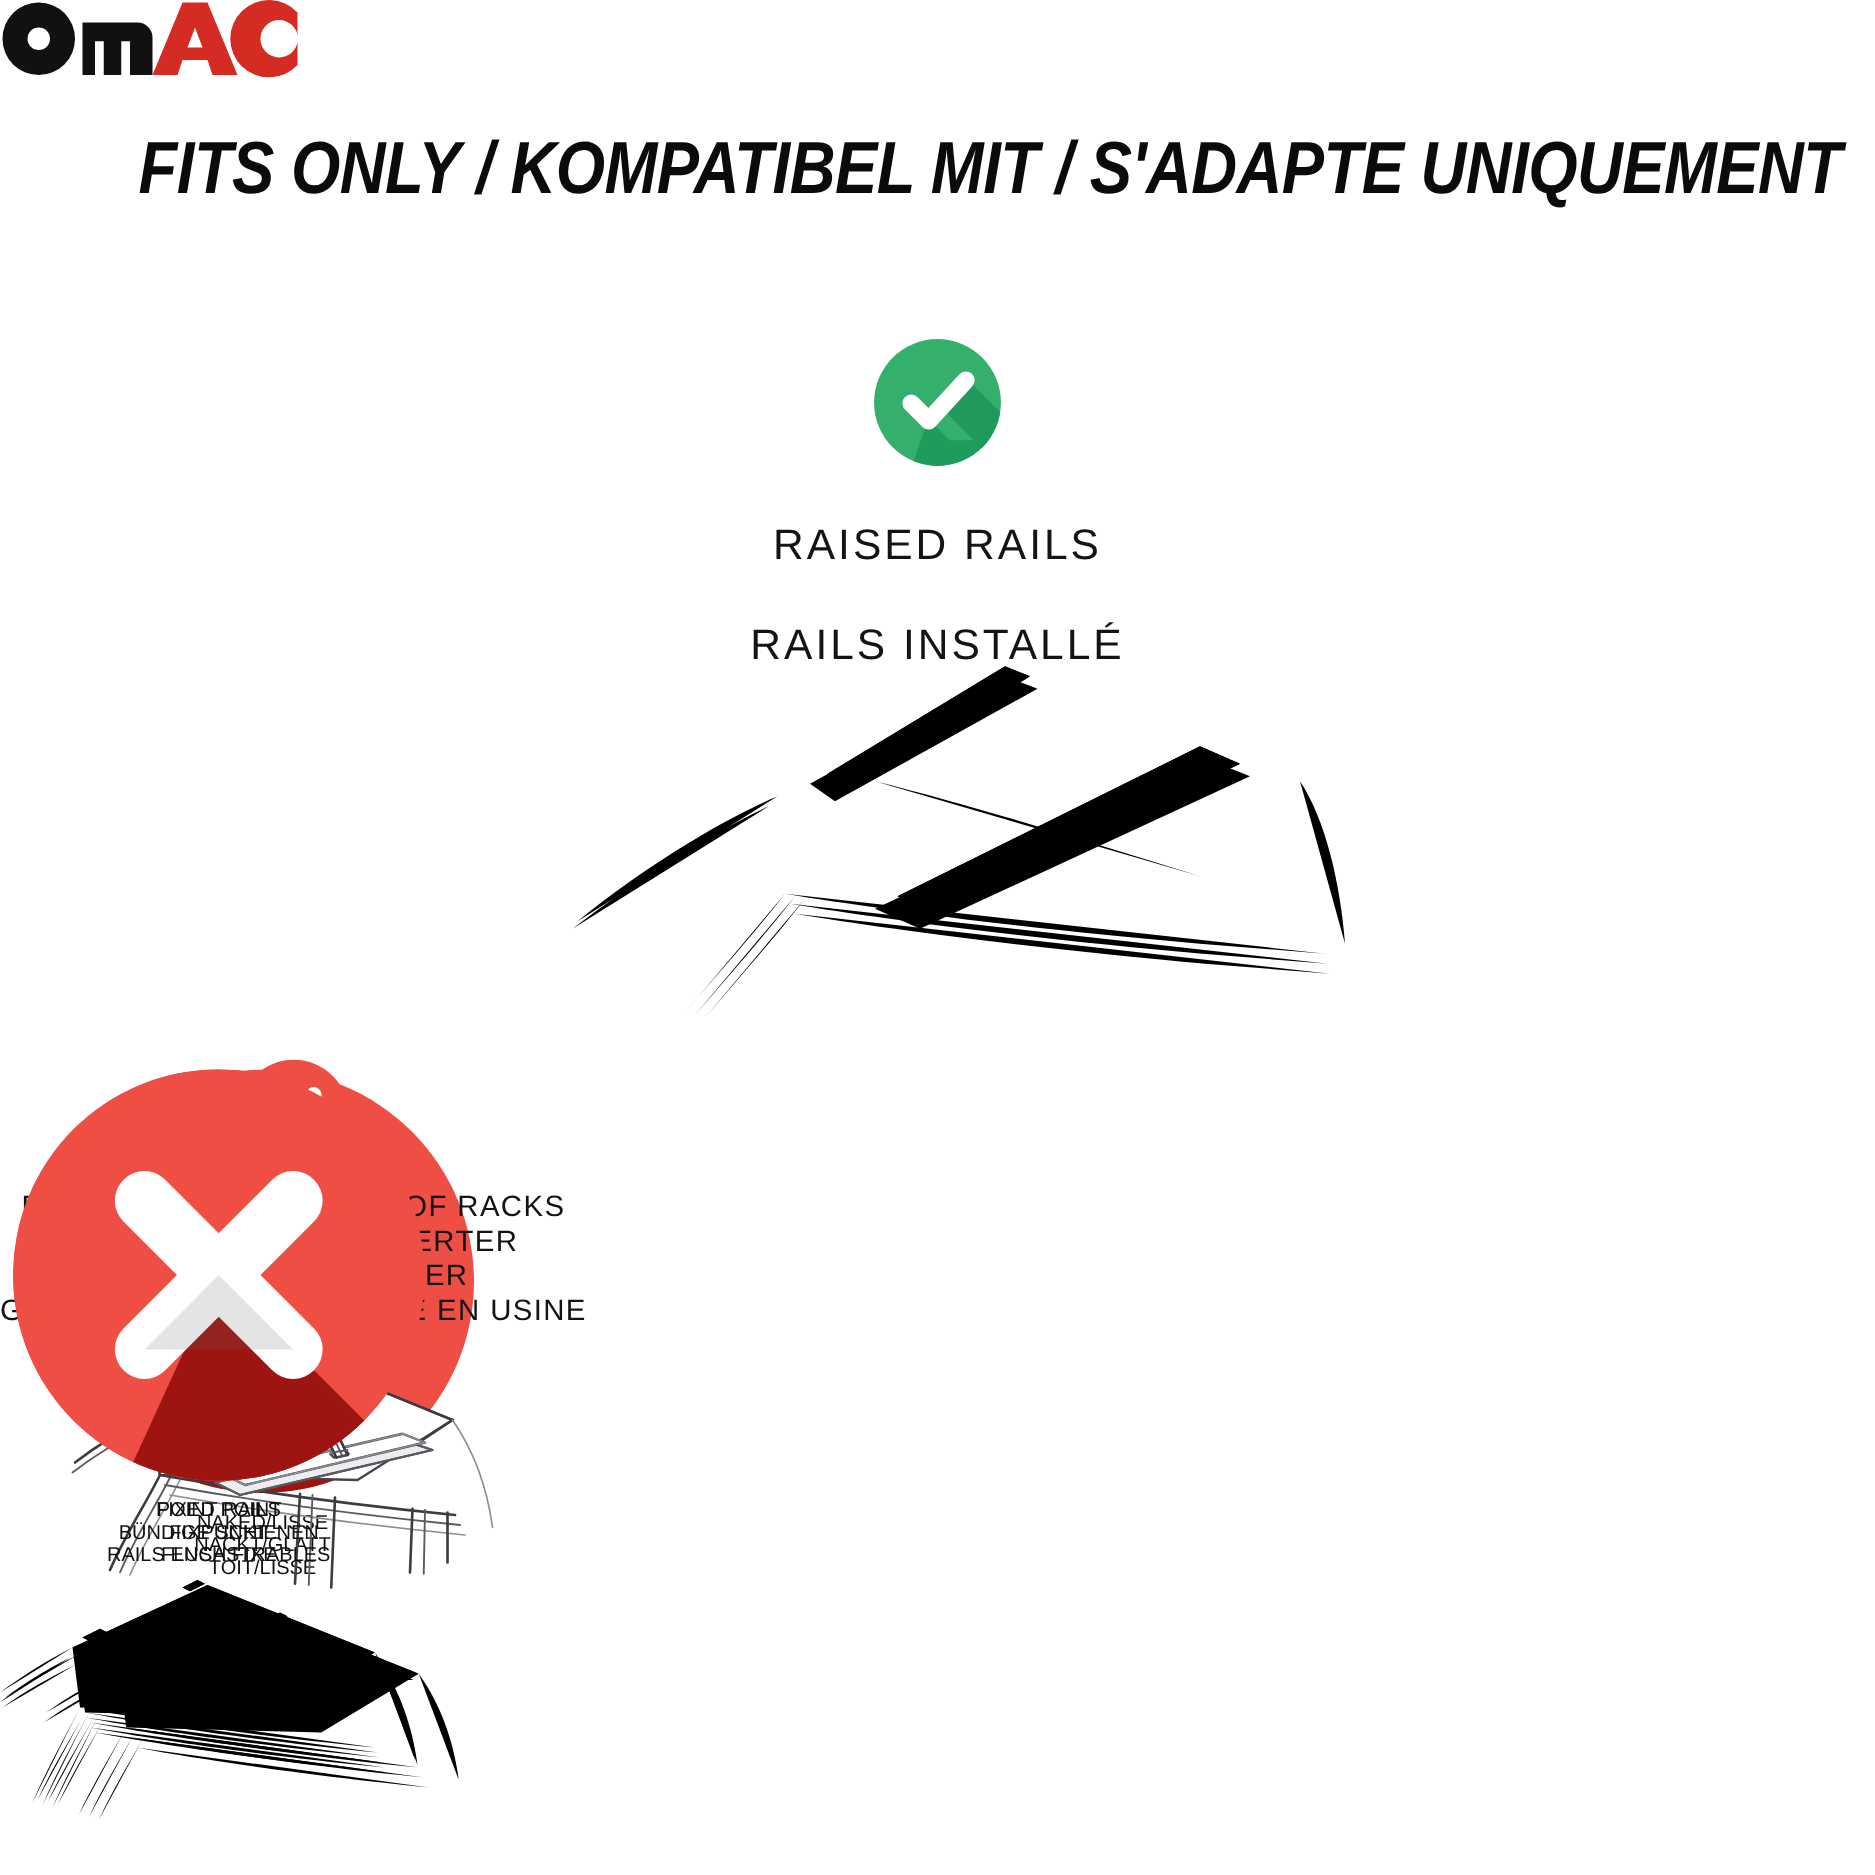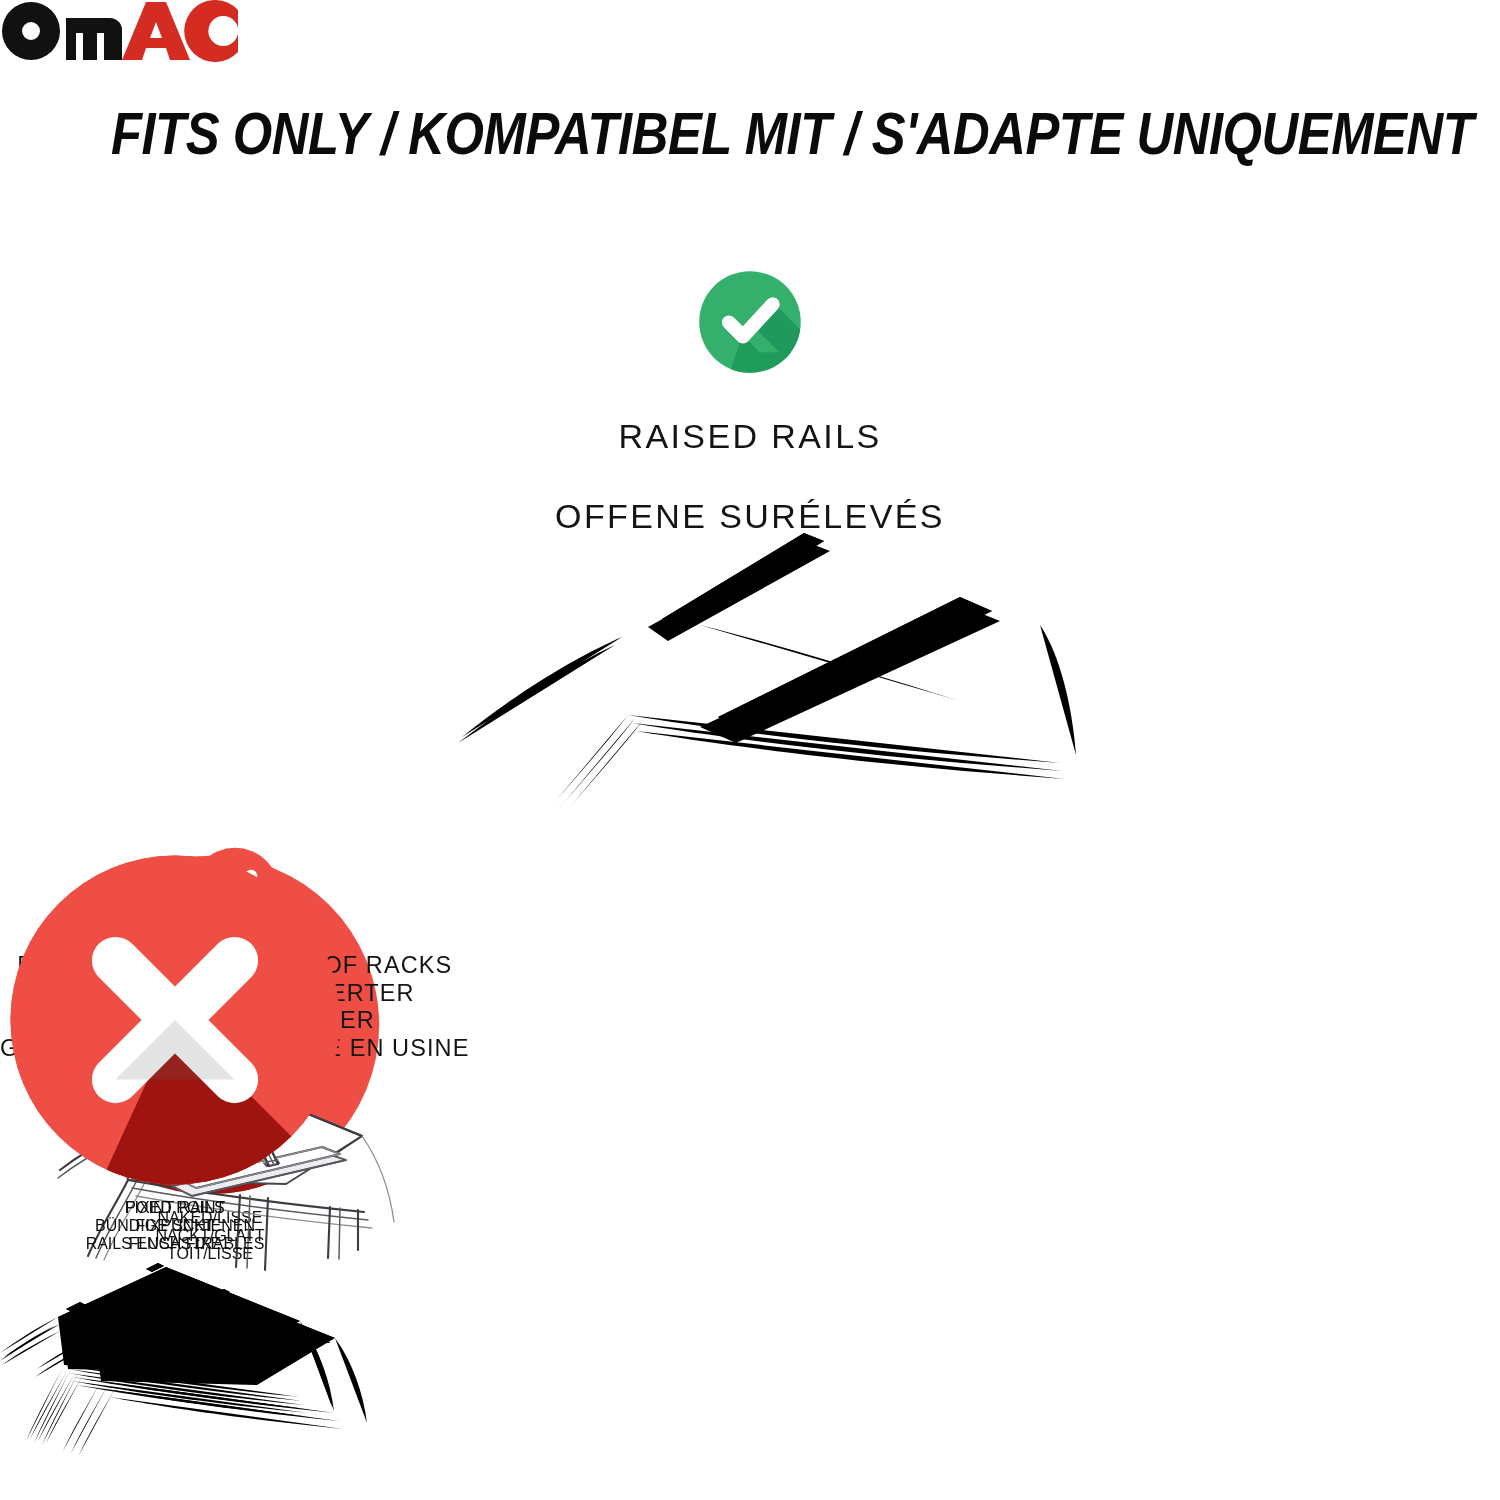--- a/index.html
+++ b/index.html
@@ -148,21 +148,21 @@
     <g clip-path="url(#circClip)">
       <path d="M43 62 L59 78 L100 78 L100 118 L24 118 Z" fill="#1f9a5c" opacity="0.95"></path>
       <path d="M70 30 L100 60 L100 26 Z" fill="#1f9a5c" opacity="0.0"></path>
       <path d="M68.5 29 L99 59.5 L99 100 L58 59 Z" fill="#1f9a5c"></path>
     </g>
     <path d="M30.5 50.5 L43.5 63.5 L71 33.5" fill="none" stroke="#ffffff" stroke-width="13" stroke-linecap="round" stroke-linejoin="round"></path>
   </svg>
 
   <div class="hero-label">
     <div>RAISED RAILS</div>
-    <div>OFFENE SURÉLEVÉS</div>
+    <div>RAILS INSTALLÉ</div>
   </div>
 </div>
 
 <div class="hero-art">
   <svg viewBox="0 0 700 340" width="700" height="340">
 
     <path class="fill-white" d="M222 132 L405 33 L640 120 L505 215 L228 210 Z" fill="#ffffff"></path>
 
     <path class="ln" d="M222 132 L405 33"></path>
     <path class="ln" d="M405 33 L640 120"></path>

